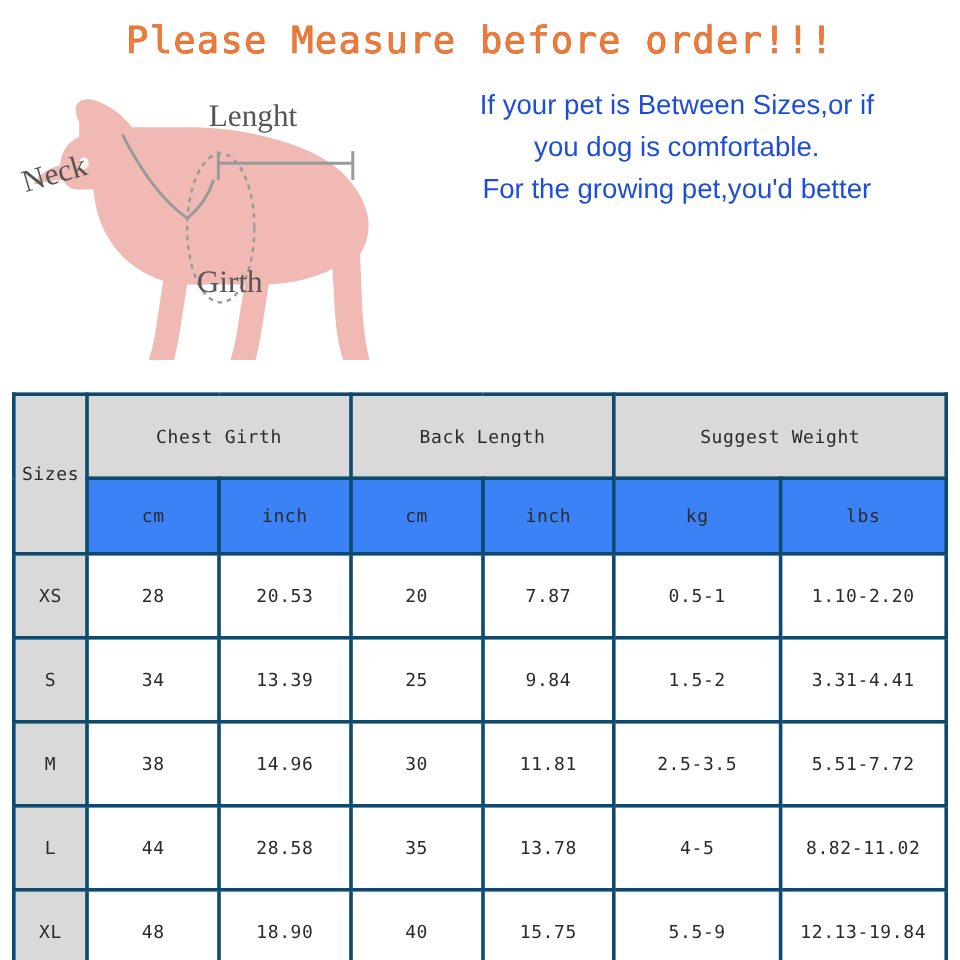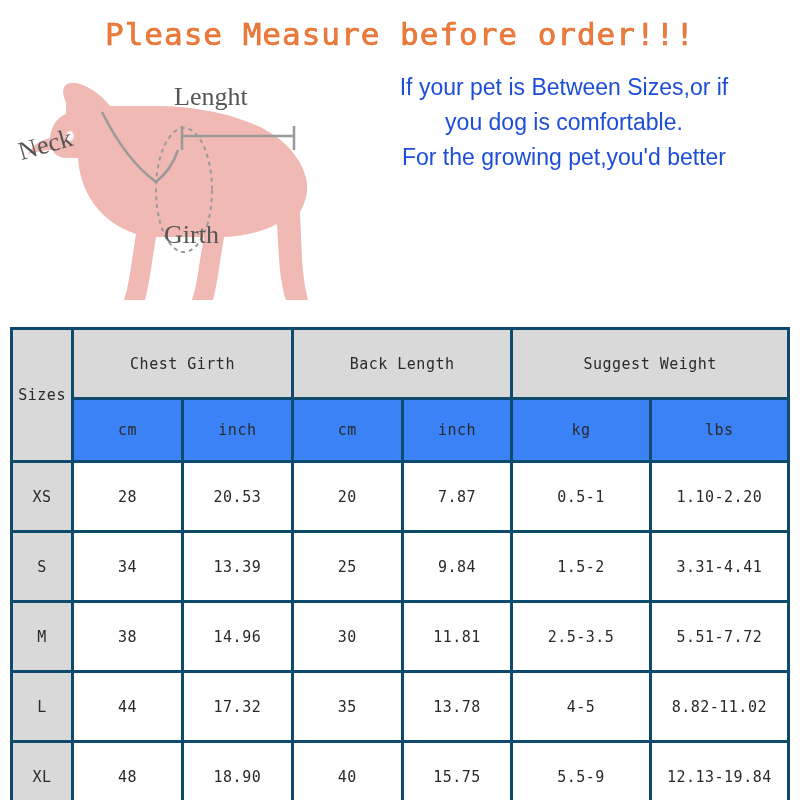--- a/index.html
+++ b/index.html
@@ -234,21 +234,21 @@
           <td>38</td>
           <td>14.96</td>
           <td>30</td>
           <td>11.81</td>
           <td>2.5-3.5</td>
           <td>5.51-7.72</td>
         </tr>
         <tr class="data-row">
           <td class="size-cell">L</td>
           <td>44</td>
-          <td>17.32</td>
+          <td>28.58</td>
           <td>35</td>
           <td>13.78</td>
           <td>4-5</td>
           <td>8.82-11.02</td>
         </tr>
         <tr class="data-row">
           <td class="size-cell">XL</td>
           <td>48</td>
           <td>18.90</td>
           <td>40</td>

